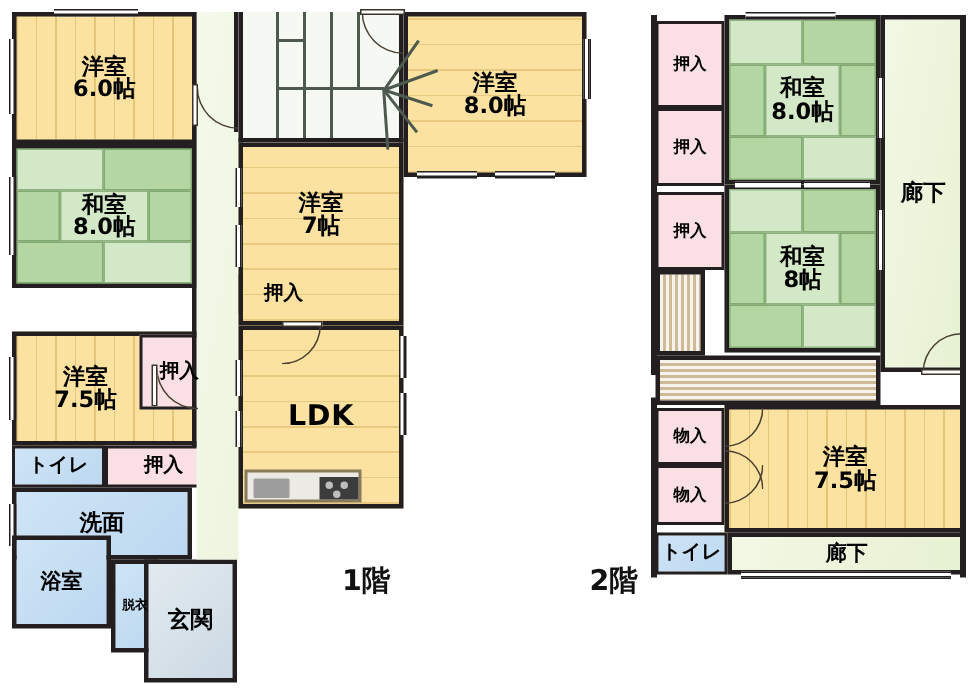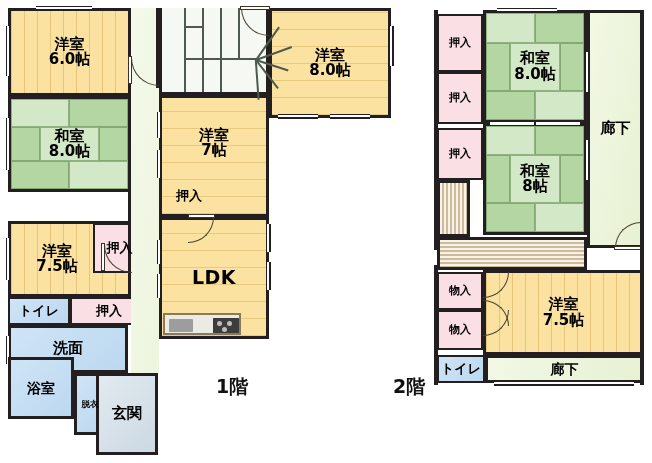--- a/index.html
+++ b/index.html
@@ -215,21 +215,21 @@
 
     <div class="swing sw-bl" style="left:241px;top:8px;width:28px;height:28px;"></div>
     <div class="leaf" style="left:240px;top:6px;width:30px;height:4px;"></div>
 
     <div class="swing sw-bl" style="left:104px;top:245px;width:28px;height:28px;"></div>
     <div class="leaf" style="left:101px;top:243px;width:4px;height:28px;"></div>
 
     <div class="swing sw-br" style="left:188px;top:217px;width:26px;height:26px;"></div>
     <div class="leaf" style="left:188px;top:214px;width:27px;height:4px;"></div>
 
-    <div class="floorcap" style="left:216px;top:374px;">1階</div>
+    <div class="floorcap" style="left:228px;top:374px;">1階</div>
   </div>
 
   <div id="floor2">
 
     <div class="room thin closet" style="left:437px;top:14px;width:46px;height:58px;">
       <span class="lbl t-xs">押入</span>
     </div>
     <div class="room thin closet" style="left:437px;top:72px;width:46px;height:52px;">
       <span class="lbl t-xs">押入</span>
     </div>

